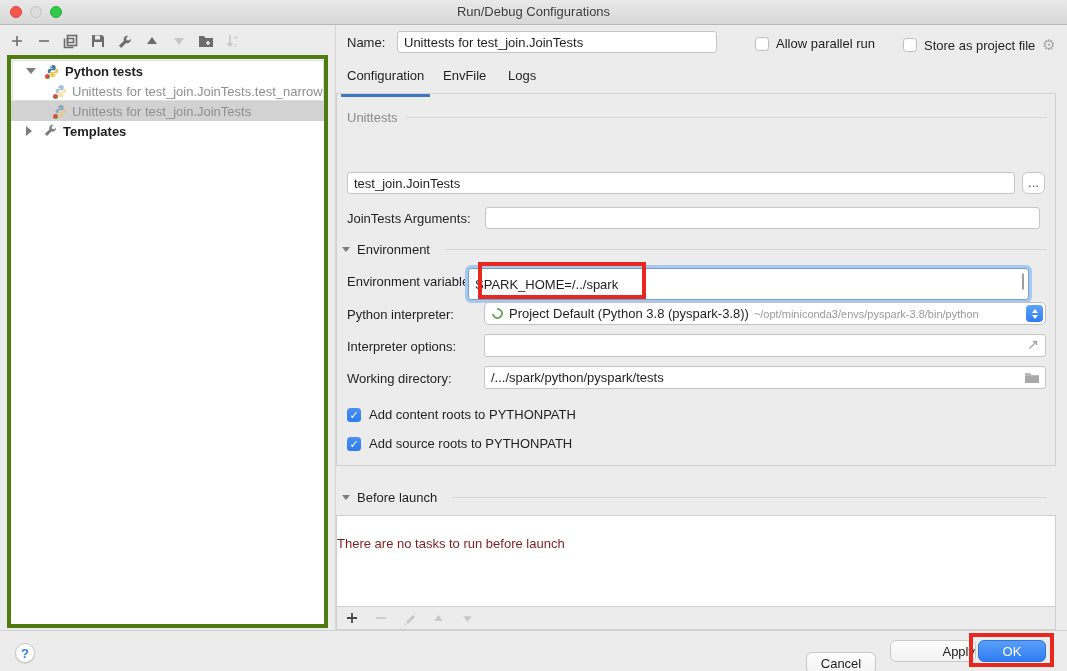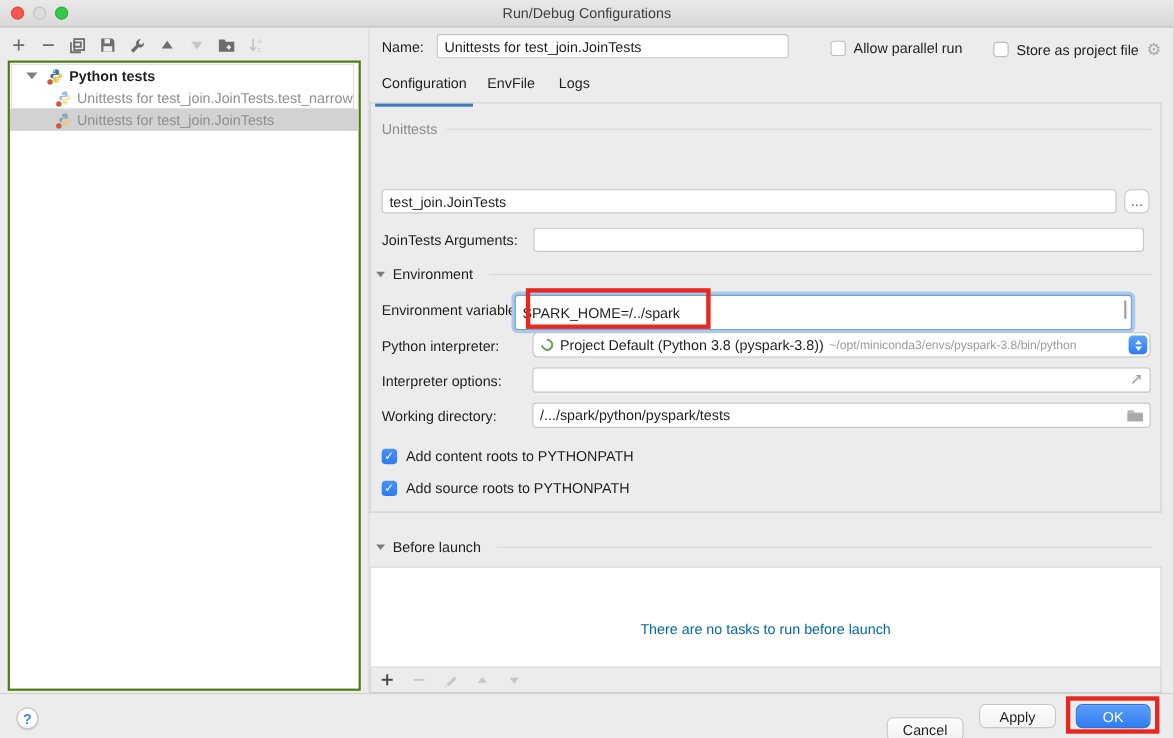--- a/index.html
+++ b/index.html
@@ -21,21 +21,21 @@
   
   .vdivider { position:absolute; left:335px; top:25px; width:1px; height:606px; background:#d6d6d6; }
   .ltoolbar { position:absolute; left:8px; top:30px; height:22px; display:flex; align-items:center; gap:10px; }
   .tbtn { width:17px; height:17px; display:flex; align-items:center; justify-content:center; }
   .tbtn svg { display:block; }
   .icn { stroke:#6d6d6d; fill:none; stroke-width:1.6; }
   .icnf { fill:#6d6d6d; stroke:none; }
   .dis .icn { stroke:#c7c7c7; } .dis .icnf { fill:#c7c7c7; }
 
   .treebox { position:absolute; left:7px; top:55px; width:321px; height:573px;
-             background:#fff; border:2px solid #4d7c0f; overflow:hidden; }
+             background:#fff; border:4px solid #4d7c0f; overflow:hidden; }
   .trow { position:absolute; left:0; width:100%; height:20px; display:flex; align-items:center; white-space:nowrap; overflow:hidden; }
   .trow.sel { background:#d2d2d2; }
   .tw { font-weight:bold; }
   .childtxt { color:#8f8f8f; }
   .disc { width:0; height:0; display:inline-block; }
   .disc.down { border-left:5px solid transparent; border-right:5px solid transparent; border-top:6px solid #7d7d7d; }
   .disc.right { border-top:5px solid transparent; border-bottom:5px solid transparent; border-left:6px solid #7d7d7d; }
   .ghostbox { position:absolute; left:1px; top:1px; width:312px; height:41px; border:1px solid #dedede; pointer-events:none; }
   .pyicon { position:relative; width:14px; height:14px; display:inline-block; }
   .pyicon .dotbadge { position:absolute; left:-1px; bottom:-1px; width:5px; height:5px; border-radius:50%;
@@ -80,21 +80,21 @@
   .cardn { width:0; height:0; border-left:3.5px solid transparent; border-right:3.5px solid transparent; border-top:4px solid #fff; }
   .ring { width:11px; height:11px; border:2px solid #6aa55e; border-radius:50%; border-left-color:transparent; transform:rotate(40deg); flex:none; }
   .pathtxt { color:#9a9a9a; font-size:11px; margin-left:5px; white-space:nowrap; }
 
   .listicon { width:12px; height:14px; border:1px solid #9f9f9f; border-radius:2px; position:relative; background:#fff; }
   .listicon::before { content:""; position:absolute; left:2px; right:2px; top:3px; height:1px; background:#9f9f9f;
                       box-shadow:0 3px 0 #9f9f9f, 0 6px 0 #9f9f9f; }
 
   
   .blbox { position:absolute; left:336px; top:515px; width:720px; height:92px; background:#fff; border:1px solid #cfcfcf; }
-  .bltext { position:absolute; width:100%; text-align:center; top:48px; color:#0369a1; }
+  .bltext { position:absolute; width:100%; top:20px; color:#7f1d1d; }
   .bltoolbar { position:absolute; left:336px; top:607px; width:720px; height:23px; border:1px solid #cfcfcf; border-top:none;
                display:flex; align-items:center; gap:12px; padding-left:6px; background:#ececec; }
 
   
   .footline { position:absolute; left:0; top:630px; width:100%; height:1px; background:#d2d2d2; }
   .btn { position:absolute; top:640px; height:22px; background:linear-gradient(#fdfdfd,#f2f2f2); border:1px solid #c8c8c8;
          border-radius:6px; font:13px "Liberation Sans","DejaVu Sans",sans-serif; color:#1f1f1f; text-align:center; }
   .btn.primary { background:linear-gradient(#5b9ef7,#2e7ef2); border-color:#2e72dd; color:#fff; }
   .help { position:absolute; left:15px; top:643px; width:20px; height:20px; border-radius:50%; background:#fff;
           border:1px solid #c6c6c6; box-shadow:0 1px 1px rgba(0,0,0,.12); color:#2f7cf4; font-weight:bold;
@@ -213,20 +213,30 @@
         <svg width="14" height="14" viewBox="0 0 16 16">
             <path fill="#3b77a8" d="M8 1C5.8 1 5 2 5 3.5V5h3v.7H4.2C2.4 5.7 2 7 2 8.2c0 1.2.5 2.3 2 2.3h1V8.9C5 7.7 6 7 7.1 7h2.8C10.9 7 11 6.2 11 5.5v-2C11 2 10.2 1 8 1z"></path>
             <path fill="#f2c53c" d="M8 15c2.2 0 3-1 3-2.5V11H8v-.7h3.8c1.8 0 2.2-1.3 2.2-2.5 0-1.2-.5-2.3-2-2.3h-1v1.6C11 8.3 10 9 8.9 9H6.1C5.1 9 5 9.8 5 10.5v2C5 14 5.8 15 8 15z"></path>
           </svg>
         <span class="dotbadge"></span>
       </span>
       <span style="width:4px;"></span>
       <span class="childtxt">Unittests for test_join.JoinTests</span>
     </div>
 
+    <div class="trow" style="top:62px;">
+      <span style="width:15px;"></span>
+        <span class="disc right"></span>
+      <span style="width:11px;"></span>
+      <span><svg width="14" height="14" viewBox="0 0 16 16">
+            <path fill="#7d7d7d" d="M14.8 5a4 4 0 0 1-5.2 4.6L4.5 14.8l-2.4-2.4L7.3 7.3A4 4 0 0 1 11.9 2l-2 2 .3 2.7 2.7.3 1.9-2z"></path>
+          </svg></span>
+      <span style="width:6px;"></span>
+      <span class="tw">Templates</span>
+    </div>
   </div>
 
   
   <div class="abs lbl" style="left:347px; top:35px;">Name:</div>
   <input class="fld abs" style="left: 397px; top: 31px; width: 320px; height: 22px;" value="Unittests for test_join.JoinTests">
   <div class="abs rowflex" style="left:755px; top:36px; gap:7px;">
     <span class="cbx"></span>
     <span>Allow parallel run</span>
   </div>
   <div class="abs rowflex" style="left:903px; top:36px; gap:7px;">
@@ -340,17 +350,17 @@
         <svg width="11" height="11" viewBox="0 0 12 12">
           <path class="icnf" d="M6 9.5l-4.5-6h9z"></path>
         </svg>
       </span>
   </div>
 
   
   <div class="footline"></div>
   <button class="help">?</button>
   <button class="btn" style="left:806px; width:70px;margin-top:12px;">Cancel</button>
-  <button class="btn" style="left:890px; width:70px;">Apply</button>
+  <button class="btn" style="left:890px; width:86px;text-align:right;">Apply</button>
   <button class="btn primary" style="left:978px; width:68px;">OK</button>
   <div class="redbox" style="left:969px; top:633px; width:85px; height:34px;"></div>
 
 </div>
 
 </body></html>

